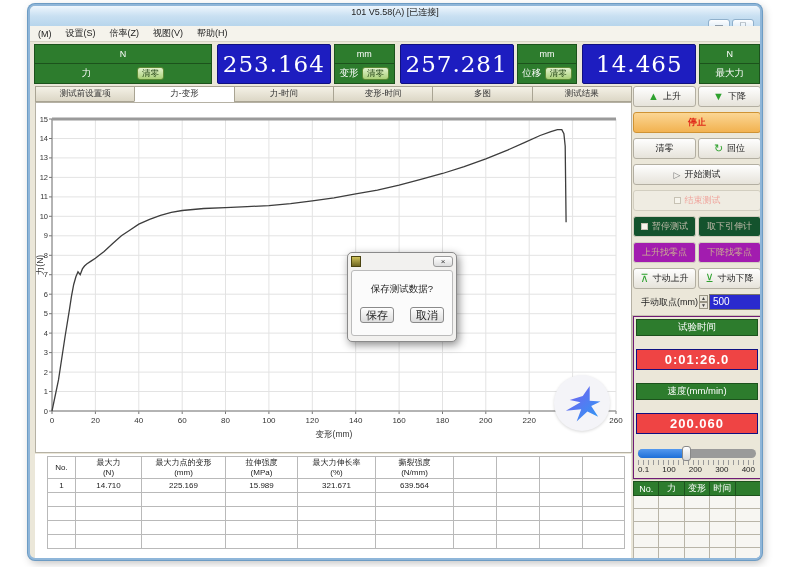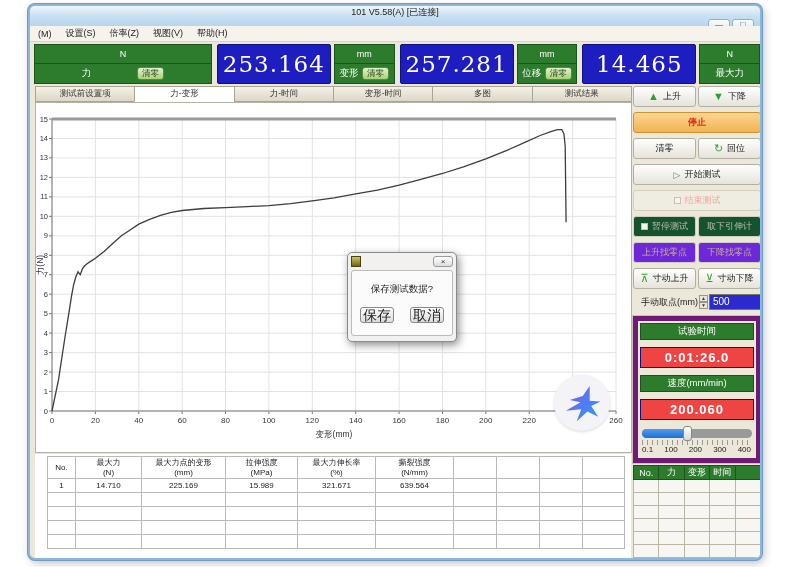--- a/index.html
+++ b/index.html
@@ -43,42 +43,42 @@
     border:1px solid #8a8a8a; border-radius:5px; box-shadow:2px 3px 9px rgba(0,0,0,.45); z-index:20; }
   .dlg-title { height:16px; display:flex; align-items:center; padding:2px 3px; }
   .dlg-icon { width:10px; height:11px; background:linear-gradient(#cfc25a,#6e6520); border:1px solid #4a430f; }
   .dlg-close { margin-left:auto; width:20px; height:11px; border:1px solid #9a9a9a; border-radius:3px;
     background:linear-gradient(#fff,#ddd); font-size:8px; text-align:center; line-height:9px; color:#333; }
   .dlg-body { border:1px solid #bbb; background:#fbfbfb; margin:1px 3px; height:66px; border-radius:3px;
     display:flex; flex-direction:column; align-items:center; justify-content:space-evenly; }
   .dlg-msg { font-size:9.5px; color:#222; }
   .dlg-btns { display:flex; gap:16px; }
   .dlg-btn { width:34px; height:16px; background:linear-gradient(#fefefe,#dcdcdc); border:1px solid #8a8a8a;
-    border-radius:3px; font-size:14px; color:#222; text-align:center; line-height:14px; }
+    border-radius:3px; font-size:11px; color:#222; text-align:center; line-height:14px; }
   
   .sidebar { position:absolute; left:603px; top:80px; width:128px; height:474px; display:flex; flex-direction:column; gap:2px; }
   .btn-row { display:flex; gap:2px; }
   .sbtn { flex:1; height:21px; background:linear-gradient(#fefefe,#e6e3da); border:1px solid #b3afa2; border-radius:3px;
     font-size:9px; color:#222; display:flex; align-items:center; justify-content:center; gap:4px; }
   .sbtn .gup { color:#2ea12e; font-size:11px; line-height:9px; }
   .sbtn .gdn { color:#2ea12e; font-size:11px; line-height:9px; }
   .sbtn.stop { background:linear-gradient(#fbd694,#f2b250); border-color:#cf9334; color:#e02818; font-weight:bold; }
   .sbtn.dis { background:#14532d; border-color:#d2cec0; color:#c3bcac; }
   .sbtn.dis-red { background:#efece2; border-color:#d2cec0; color:#f0a49c; }
-  .sbtn.dis-or { background:#6d28d9; border-color:#d2cec0; color:#cbaf92; }
+  .sbtn.dis-or { background:#a21caf; border-color:#d2cec0; color:#cbaf92; }
   .chk { width:7px; height:7px; border:1px solid #c7c2b4; background:#f6f4ec; display:inline-block; }
   .jog-row { display:flex; align-items:center; margin-top:3px; height:20px; font-size:9px; color:#222; justify-content:flex-end; gap:1px; }
   .spin { display:flex; flex-direction:column; width:9px; }
   .spin span { font-size:5px; line-height:5px; text-align:center; border:1px solid #9a9686; background:#e8e5da; color:#444; }
   .jog-input { width:52px; height:16px; background:#2a2ace; border:1px solid #7a766a; color:#fff; font-size:10px; padding-left:3px; line-height:14px; }
   .green-hd { height:17px; background:#2d7c2d; border:1px solid #1c521c; color:#fff; font-size:9.5px;
     display:flex; align-items:center; justify-content:center; }
   .blue-val { height:21px; background:#ef4444; border:1px solid #101080; color:#fff; font-size:13px; font-weight:bold;
     display:flex; align-items:center; justify-content:center; letter-spacing:1px; }
-  .panel-box { border:5px solid #701a75; outline:1px solid #c9c4b4; margin-top:4px; padding:2px; display:flex; flex-direction:column; gap:7px; background:#ebe7d9; }
+  .panel-box { border:1px solid #701a75; outline:1px solid #c9c4b4; margin-top:4px; padding:2px; display:flex; flex-direction:column; gap:13px; background:#ebe7d9; }
   .slider-zone { padding:2px 2px 0 2px; }
   .slider-track { position:relative; height:9px; background:#9a9a9a; border-radius:5px; }
   .slider-fill { position:absolute; left:0; top:0; height:9px; width:40%; background:linear-gradient(#5599ee,#1e6fd8); border-radius:5px; }
   .slider-thumb { position:absolute; left:37%; top:-3px; width:9px; height:15px; background:linear-gradient(#fff,#d8d8d8); border:1px solid #888; border-radius:3px; }
   .slider-dots { height:5px; margin-top:2px; background:repeating-linear-gradient(90deg,#999 0 1px,transparent 1px 5px); }
   .slider-labels { display:flex; justify-content:space-between; font-size:8px; color:#222; padding:0 1px 2px 0; }
   .man-table { width:100%; border-collapse:collapse; table-layout:fixed; background:#fff; }
   .man-table th { background:#2d7c2d; color:#fff; font-size:9px; font-weight:normal; border:1px solid #1c521c; height:14px; }
   .man-table td { border:1px solid #b9b5a8; height:13px; background:#f7f6f2; }
   

